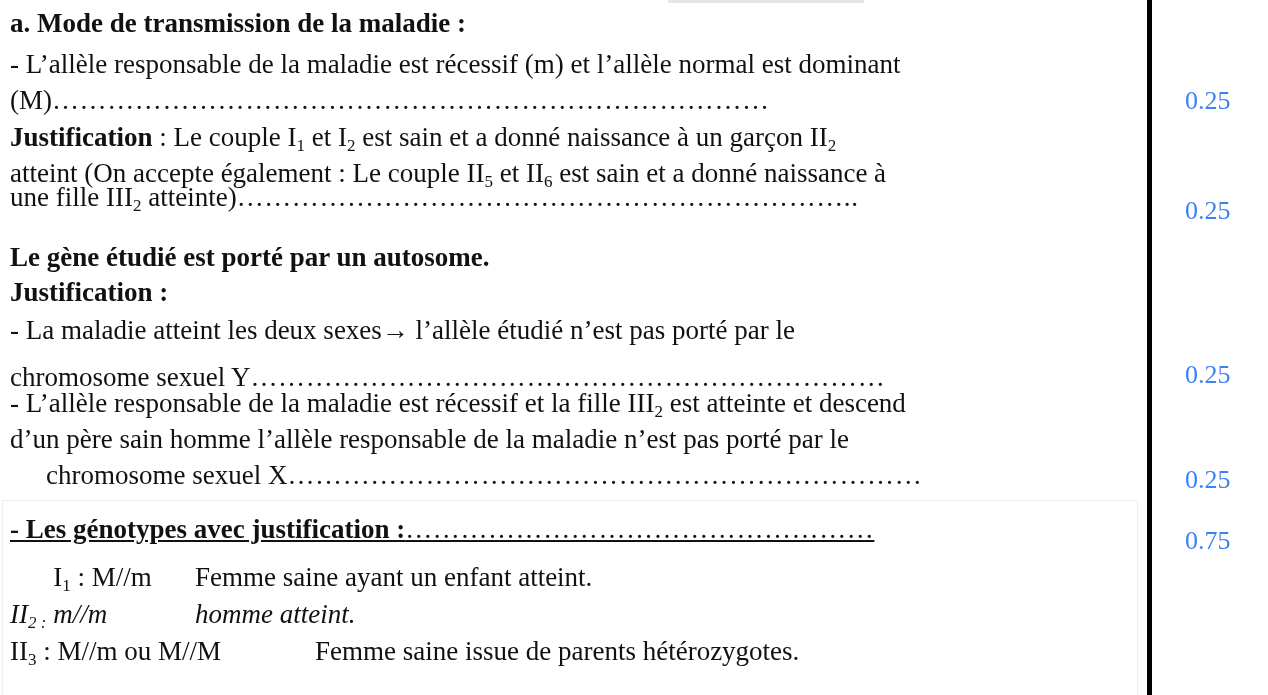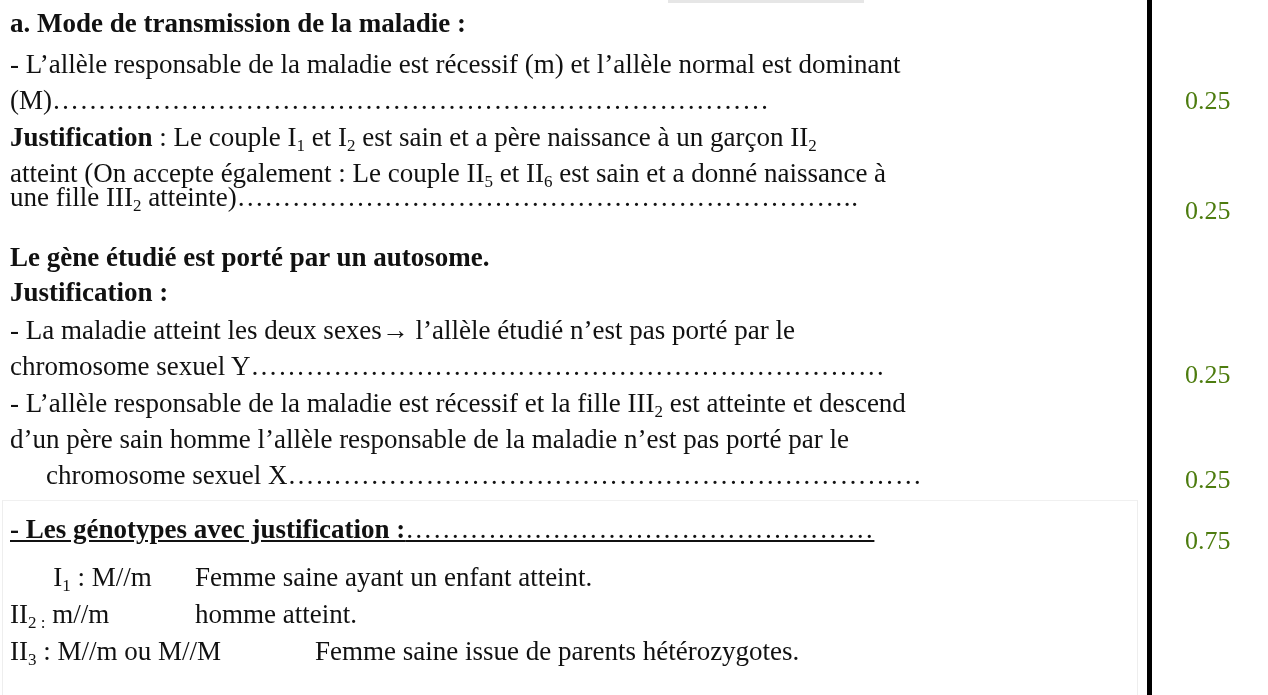--- a/index.html
+++ b/index.html
@@ -23,74 +23,74 @@
   }
   .line {
     position: absolute; left: 10px; white-space: nowrap;
     font-size: 27px; line-height: 34px;
   }
   .bold { font-weight: bold; text-align: center; }
   .sub { font-size: 17px; vertical-align: -5px; line-height: 0; }
   .dots { letter-spacing: 0.6px; }
   .score {
     position: absolute; left: 1185px; font-size: 26px; line-height: 34px;
-    color: #4d7c0f;
+    color: #3b82f6;
   }
   .tab { display: inline-block; }
 </style>
 </head>
 <body>
 
 <div class="top-faint"></div>
 <div class="vrule"></div>
 <div class="genobox"></div>
 
 <div>
 
   <div class="line bold" style="top:6px;">a. Mode de transmission de la maladie :</div>
 
   <div class="line" style="top:47px;">- L’allèle responsable de la maladie est récessif (m) et l’allèle normal est dominant</div>
   <div class="line" style="top:83px;">
     <span>(M)</span><span class="dots">……………………………………………………………………</span>
   </div>
 
   <div class="line" style="top:120px;">
-    <span class="bold">Justification</span><span> : Le couple  I</span><span class="sub">1</span><span> et I</span><span class="sub">2</span><span> est sain et a père naissance à un garçon II</span><span class="sub">2</span>
+    <span class="bold">Justification</span><span> : Le couple  I</span><span class="sub">1</span><span> et I</span><span class="sub">2</span><span> est sain et a donné naissance à un garçon II</span><span class="sub">2</span>
   </div>
   <div class="line" style="top:156px;">
     <span>atteint (On accepte également : Le couple II</span><span class="sub">5</span><span> et II</span><span class="sub">6</span><span> est sain et a donné naissance à</span>
   </div>
   <div class="line" style="top:180px;text-align:center;">
     <span>une fille III</span><span class="sub">2</span><span> atteinte)</span><span class="dots">…………………………………………………………..</span>
   </div>
 
   <div class="line bold" style="top:240px;">Le gène étudié est porté par un autosome.</div>
   <div class="line bold" style="top:275px;">Justification :</div>
 
   <div class="line" style="top:313px;">- La maladie atteint les deux sexes→ l’allèle étudié n’est pas porté par le</div>
-  <div class="line" style="top:349px;text-align:center;">
+  <div class="line" style="top:360px;text-align:center;">
     <span>chromosome sexuel Y</span><span class="dots">……………………………………………………………</span>
   </div>
 
   <div class="line" style="top:386px;">
     <span>- L’allèle responsable de la maladie est récessif et la fille III</span><span class="sub">2</span><span> est atteinte et descend</span>
   </div>
   <div class="line" style="top:422px;">d’un père sain homme l’allèle responsable de la maladie n’est pas porté par le</div>
   <div class="line" style="top:458px;margin-left:36px;">
     <span>chromosome sexuel X</span><span class="dots">……………………………………………………………</span>
   </div>
 
   <div class="line bold" style="top:512px;text-decoration:underline;">
     <span>- Les génotypes avec justification :</span><span class="dots" style="font-weight:normal;">……………………………………………</span>
   </div>
 
   <div class="line" style="top:560px;">
     <span class="tab" style="width:185px;text-align:center;"><span>I</span><span class="sub">1</span><span> : M//m</span></span><span>Femme saine ayant un enfant atteint.</span>
   </div>
-  <div class="line" style="top:597px;">
+  <div class="line" style="top:597px;font-style:italic;">
     <span class="tab" style="width:185px;"><span>II</span><span class="sub">2 :</span><span> m//m</span></span><span>homme atteint.</span>
   </div>
   <div class="line" style="top:634px;">
     <span class="tab" style="width:305px;"><span>II</span><span class="sub">3</span><span> : M//m ou M//M</span></span><span>Femme saine issue de parents hétérozygotes.</span>
   </div>
 </div>
 
 <div>
   <div class="score" style="top:84px;">0.25</div>
   <div class="score" style="top:194px;">0.25</div>

